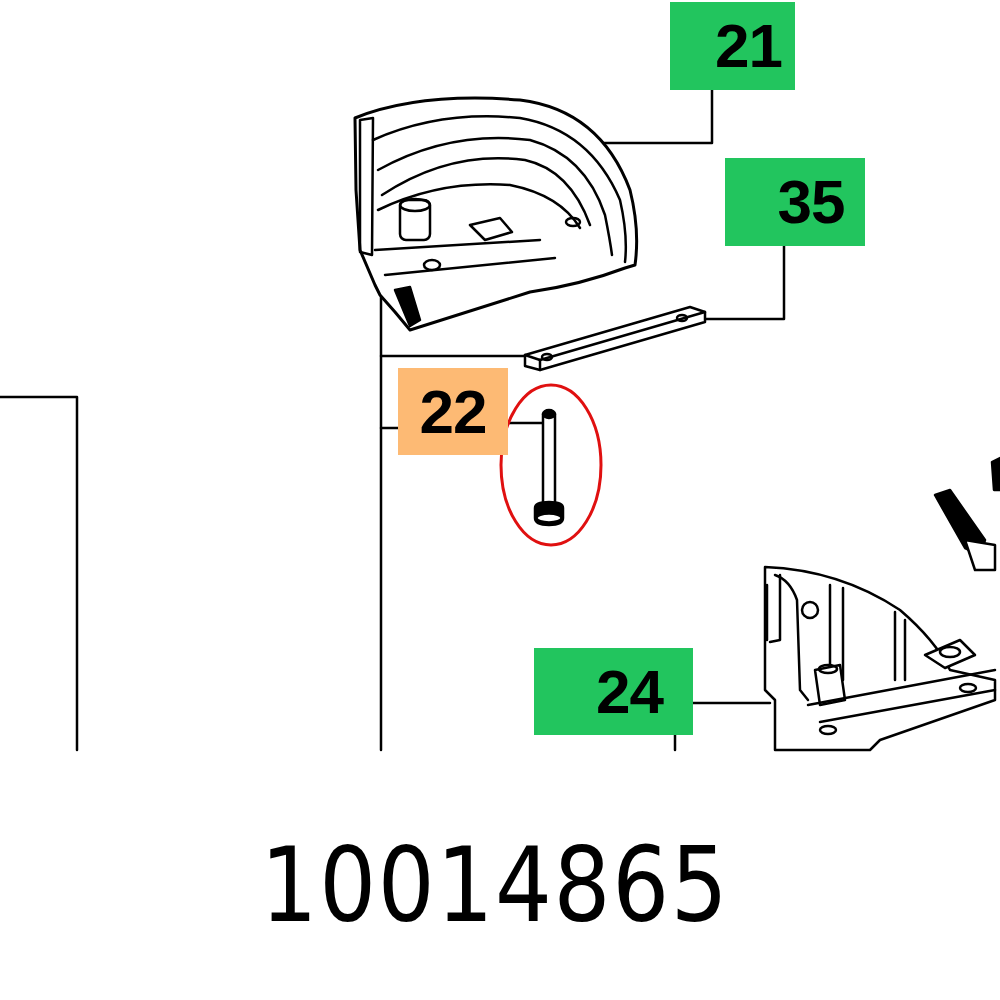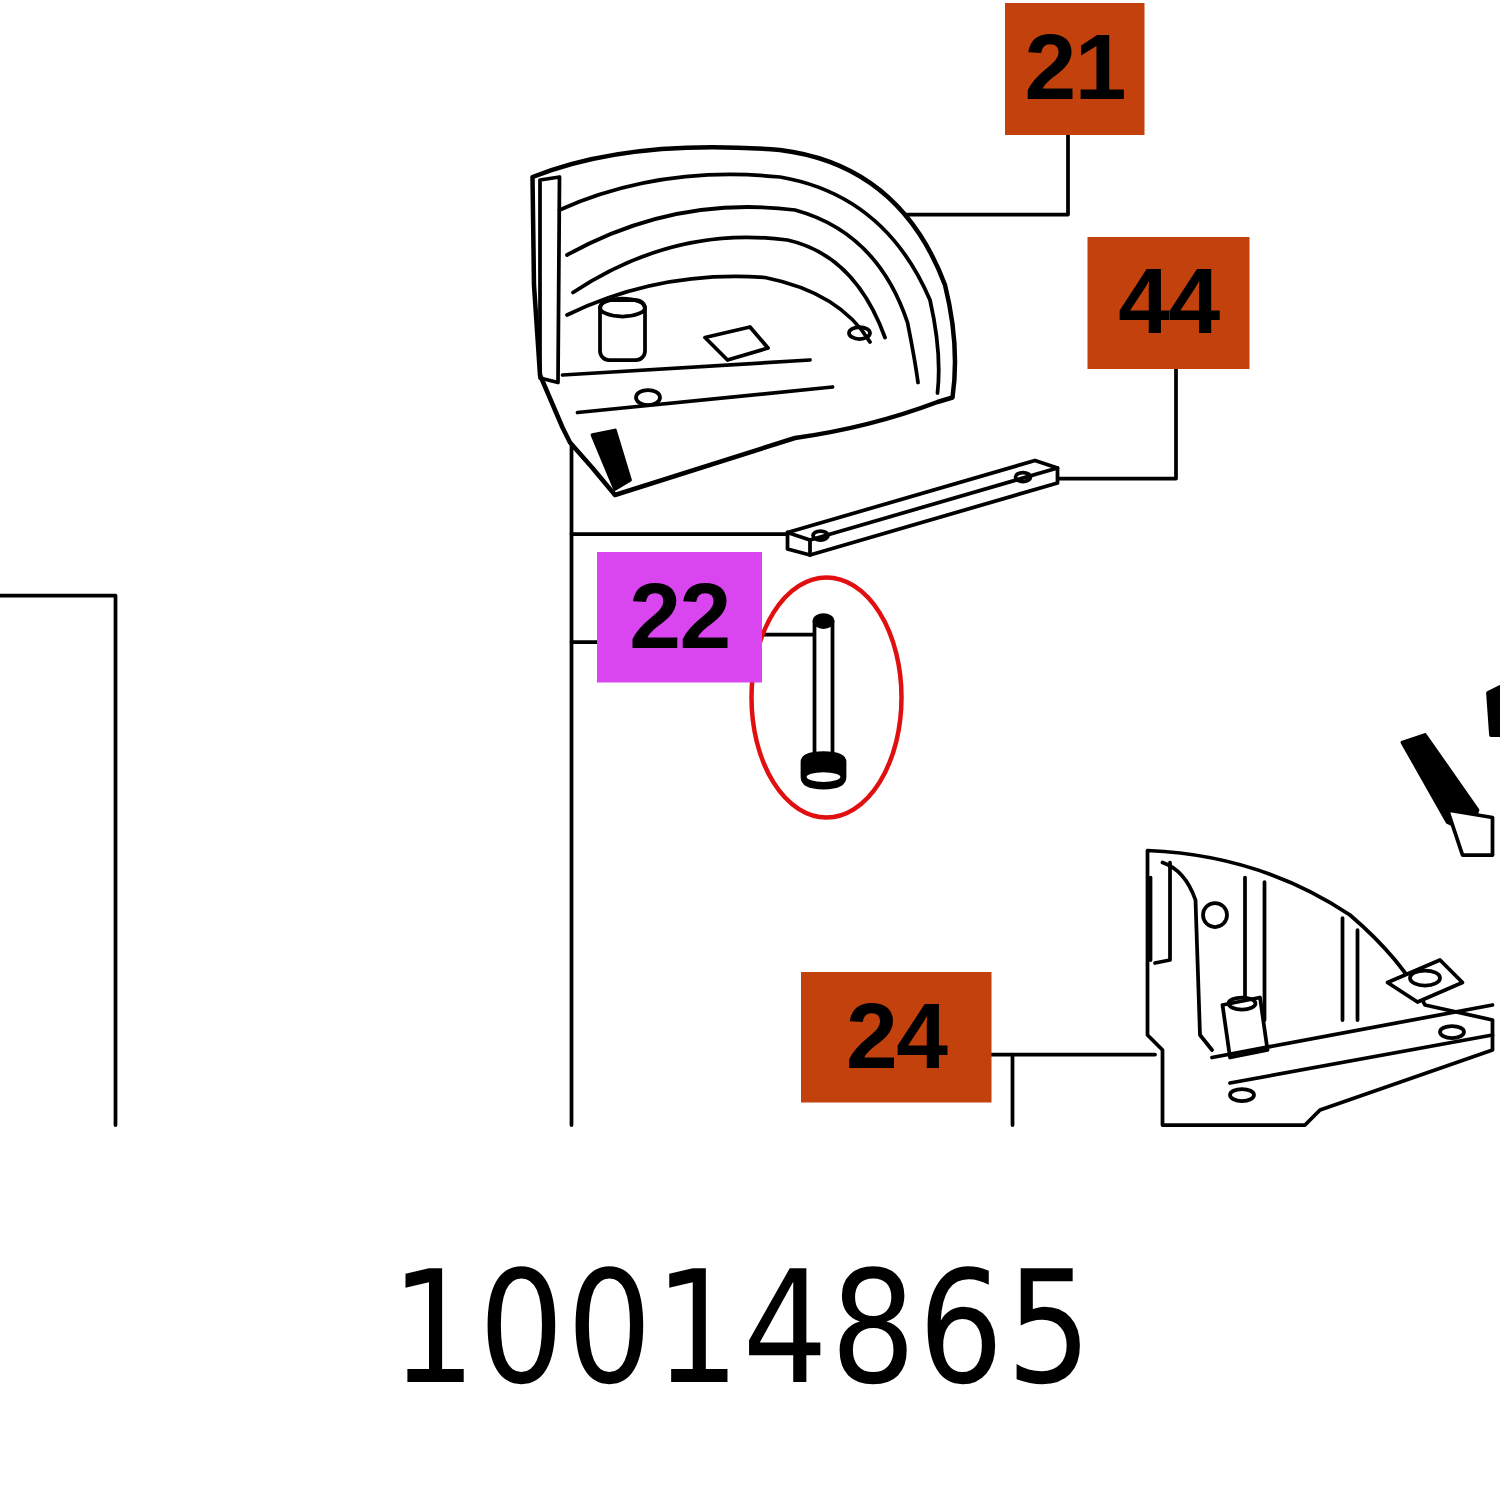--- a/index.html
+++ b/index.html
@@ -6,22 +6,22 @@
     body { width: 1000px; height: 1000px; position: relative; overflow: hidden; font-family: "Liberation Sans", sans-serif; }
     #drawing { position: absolute; left: 0; top: 0; width: 1000px; height: 1000px; }
     .callout {
       position: absolute;
       display: flex; align-items: center; justify-content: center;
       font-family: "Liberation Sans", sans-serif;
       font-weight: bold; font-size: 62px; color: #000000;
       letter-spacing: -1px; line-height: 1;
       cursor: pointer;
     }
-    .callout.green { background: #c2410c; }
-    .callout.red { background: #d946ef; }
+    .callout.green { background: #22c55e; padding-left: 32px; }
+    .callout.red { background: #fdba74; }
     #part-number {
       position: absolute; left: 245px; top: 830px; width: 500px; height: 110px;
       display: flex; align-items: center; justify-content: center;
       font-family: "DejaVu Sans", sans-serif;
       font-size: 104px; font-weight: normal; color: #000;
       letter-spacing: 2px; transform: scaleX(0.86);
     }
   </style>
 </head>
 <body>
@@ -107,19 +107,19 @@
     <g>
       <path d="M935,495 L950,490 L985,540 L980,555 L965,548 Z" fill="#000"></path>
       <path d="M965,540 L995,545 L995,570 L975,570 Z" fill="#fff"></path>
       <path d="M992,462 L1000,458 L1000,490 L994,490 Z" fill="#000"></path>
     </g>
   </g>
 </svg>
 
 <div class="callout green" style="left:670px; top:2px; width:93px; height:88px;">21</div>
 
-<div class="callout green" style="left:725px; top:158px; width:108px; height:88px;">44</div>
+<div class="callout green" style="left:725px; top:158px; width:108px; height:88px;">35</div>
 
 <div class="callout red" style="left:398px; top:368px; width:110px; height:87px;">22</div>
 
 <div class="callout green" style="left:534px; top:648px; width:127px; height:87px;">24</div>
 
 <div id="part-number">10014865</div>
 
 </body></html>

